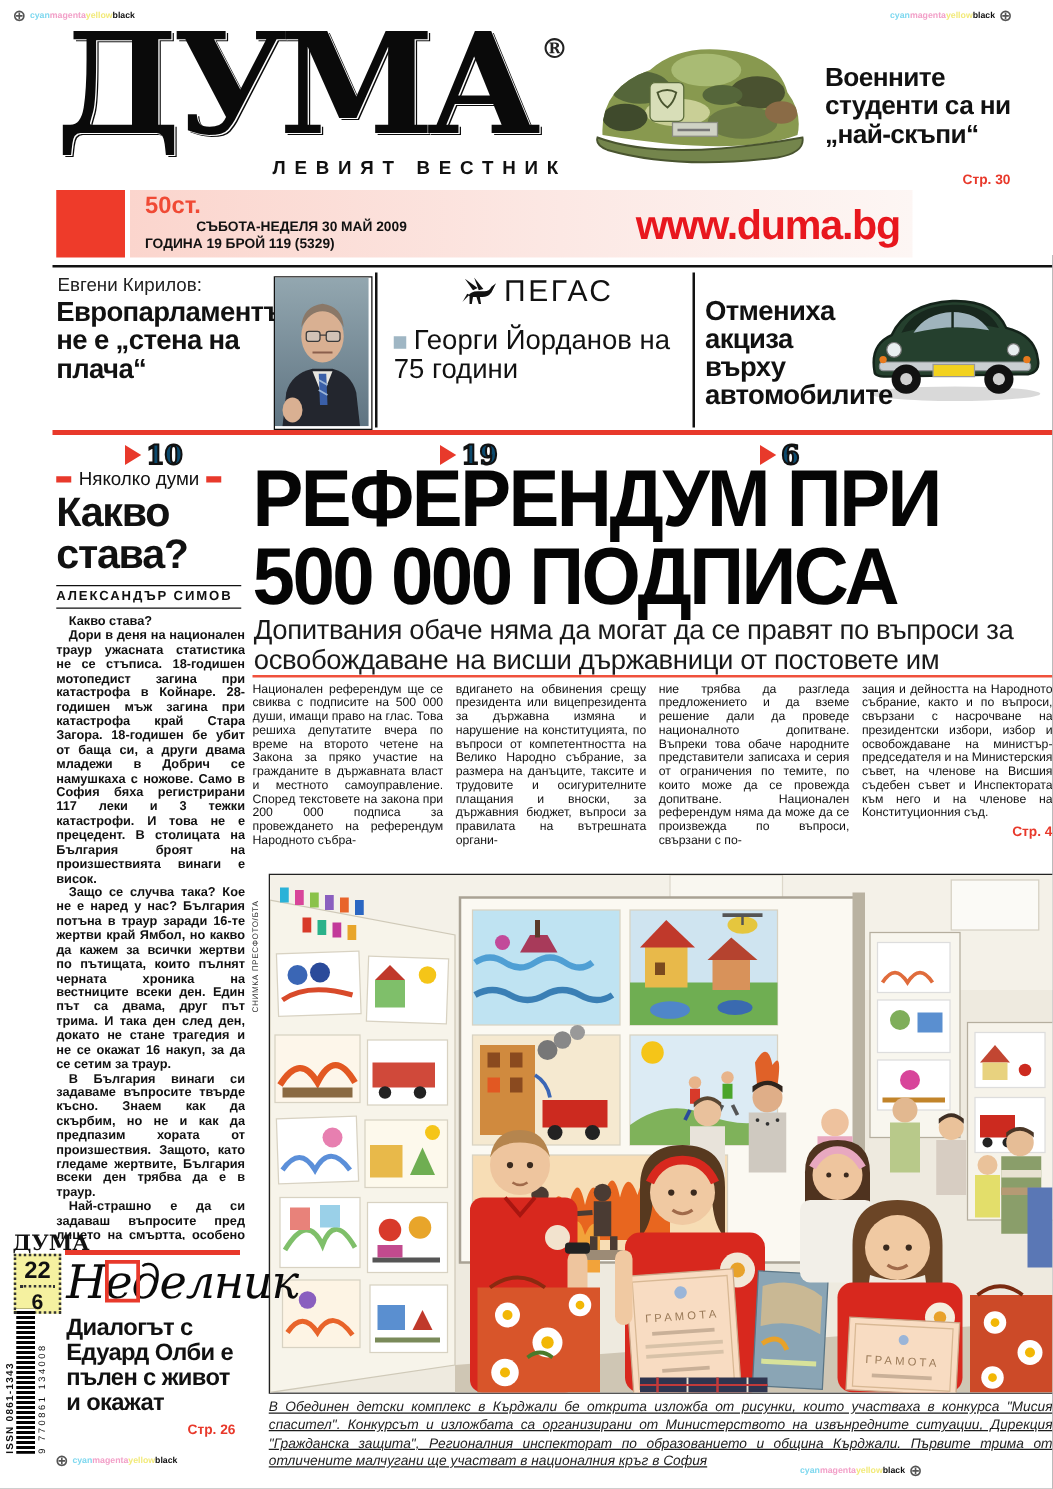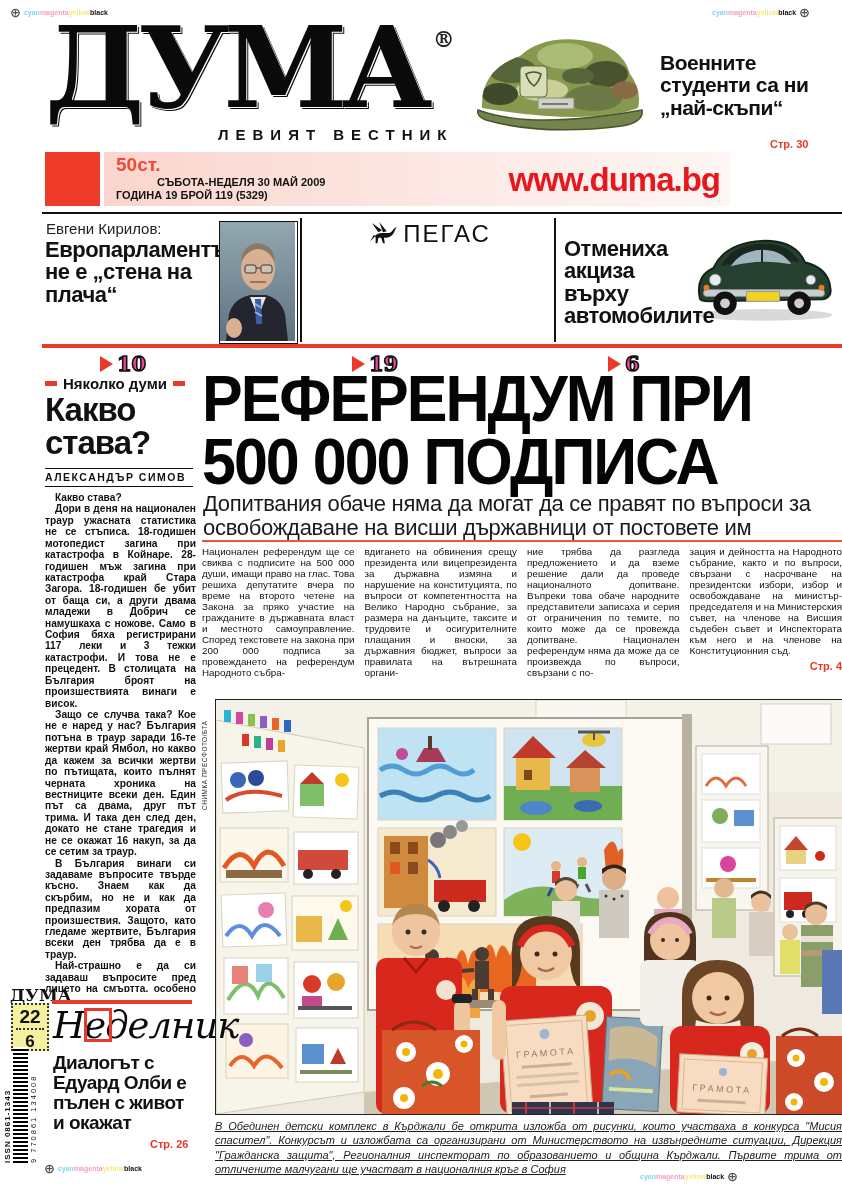--- a/index.html
+++ b/index.html
@@ -33,25 +33,25 @@
 
   
   .kicker{font-size:15px;color:#222;}
   .teaser-title{font-weight:bold;font-size:22px;line-height:1.02;letter-spacing:-.5px;}
   .pegas-row{display:flex;align-items:center;gap:6px;justify-content:center;}
   .pegas-name{font-size:24px;letter-spacing:2px;color:#111;}
   .t2-title{font-size:22px;line-height:1.05;color:#111;}
   .bullet-sq{display:inline-block;width:10px;height:10px;background:#9fb6c4;margin-right:6px;}
   .marker{display:flex;align-items:center;gap:4px;}
   .marker .tri{width:0;height:0;border-left:13px solid #e8392b;border-top:8px solid transparent;border-bottom:8px solid transparent;}
-  .marker .num{font-family:"DejaVu Serif",serif;font-weight:bold;font-size:21px;color:#ec4899;
+  .marker .num{font-family:"DejaVu Serif",serif;font-weight:bold;font-size:21px;color:#0c4a6e;
                -webkit-text-stroke:1.6px #111;text-shadow:0 0 1px #111;}
 
   
-  .op-kicker{display:flex;align-items:center;gap:6px;font-weight:bold;font-size:15px;}
+  .op-kicker{display:flex;align-items:center;gap:6px;font-weight:normal;font-size:15px;}
   .red-dash{width:12px;height:5px;background:#e8392b;}
   .op-title{font-weight:bold;font-size:33px;line-height:1.0;letter-spacing:-1px;}
   .op-byline{font-weight:bold;font-size:10.5px;letter-spacing:1.5px;border-top:1.5px solid #111;border-bottom:1.5px solid #111;padding:2px 0 3px;}
   .op-body{font-weight:bold;font-size:10.2px;line-height:1.12;text-align:justify;overflow:hidden;}
   .op-body p{margin:0;text-indent:10px;}
 
   
   .headline{font-weight:bold;font-size:61px;line-height:.97;letter-spacing:-2px;color:#050505;transform:scaleY(1.06);transform-origin:top left;}
   .subhead{font-size:22px;line-height:1.07;letter-spacing:-.3px;color:#1a1a1a;}
   .cols{display:flex;gap:10px;overflow:hidden;}
@@ -160,20 +160,23 @@
   <div class="abs vdivider" style="left:300px;top:218px;height:124px;"></div>
 
   <div class="abs pegas-row" style="left:330px;top:220px;width:200px;">
     <svg width="28" height="24" viewBox="0 0 30 26">
       <polygon points="10,11 3,1 14,9" fill="#111"></polygon>
       <polygon points="15,11 11,0 19,10" fill="#111"></polygon>
       <path d="M6,16 Q8,12 14,12 L20,12 Q24,12 26,8 L30,5 L26,13 Q23,17 18,17 L16,17 L17,23 L15,23 L13,17 L10,17 L9,23 L7,23 L7,16 Z" fill="#111"></path>
       <polygon points="7,15 1,21 5,14" fill="#111"></polygon>
     </svg>
     <span class="pegas-name">ПЕГАС</span>
+  </div>
+  <div class="abs t2-title" style="left:315px;top:260px;width:225px;">
+    <span class="bullet-sq"></span><span>Георги Йорданов на 75 години</span>
   </div>
 
   <div class="abs vdivider" style="left:554px;top:218px;height:124px;"></div>
 
   <div class="abs teaser-title" style="left:564px;top:238px;width:128px;">Отмениха акциза върху автомобилите</div>
 
   <svg class="abs" style="left:686px;top:224px;" width="156" height="100" viewBox="0 0 160 100">
     <ellipse cx="80" cy="92" rx="70" ry="6" fill="#000" opacity=".15"></ellipse>
     <path d="M14,74 Q10,52 28,44 Q40,18 78,16 Q112,15 122,38 Q146,44 148,64 Q150,74 140,76 L24,78 Q14,78 14,74 Z" fill="#25402e" stroke="#14231a" stroke-width="2"></path>
     <path d="M36,42 Q46,20 78,19 Q106,18 116,38 Q80,30 36,42 Z" fill="#18281e"></path>

